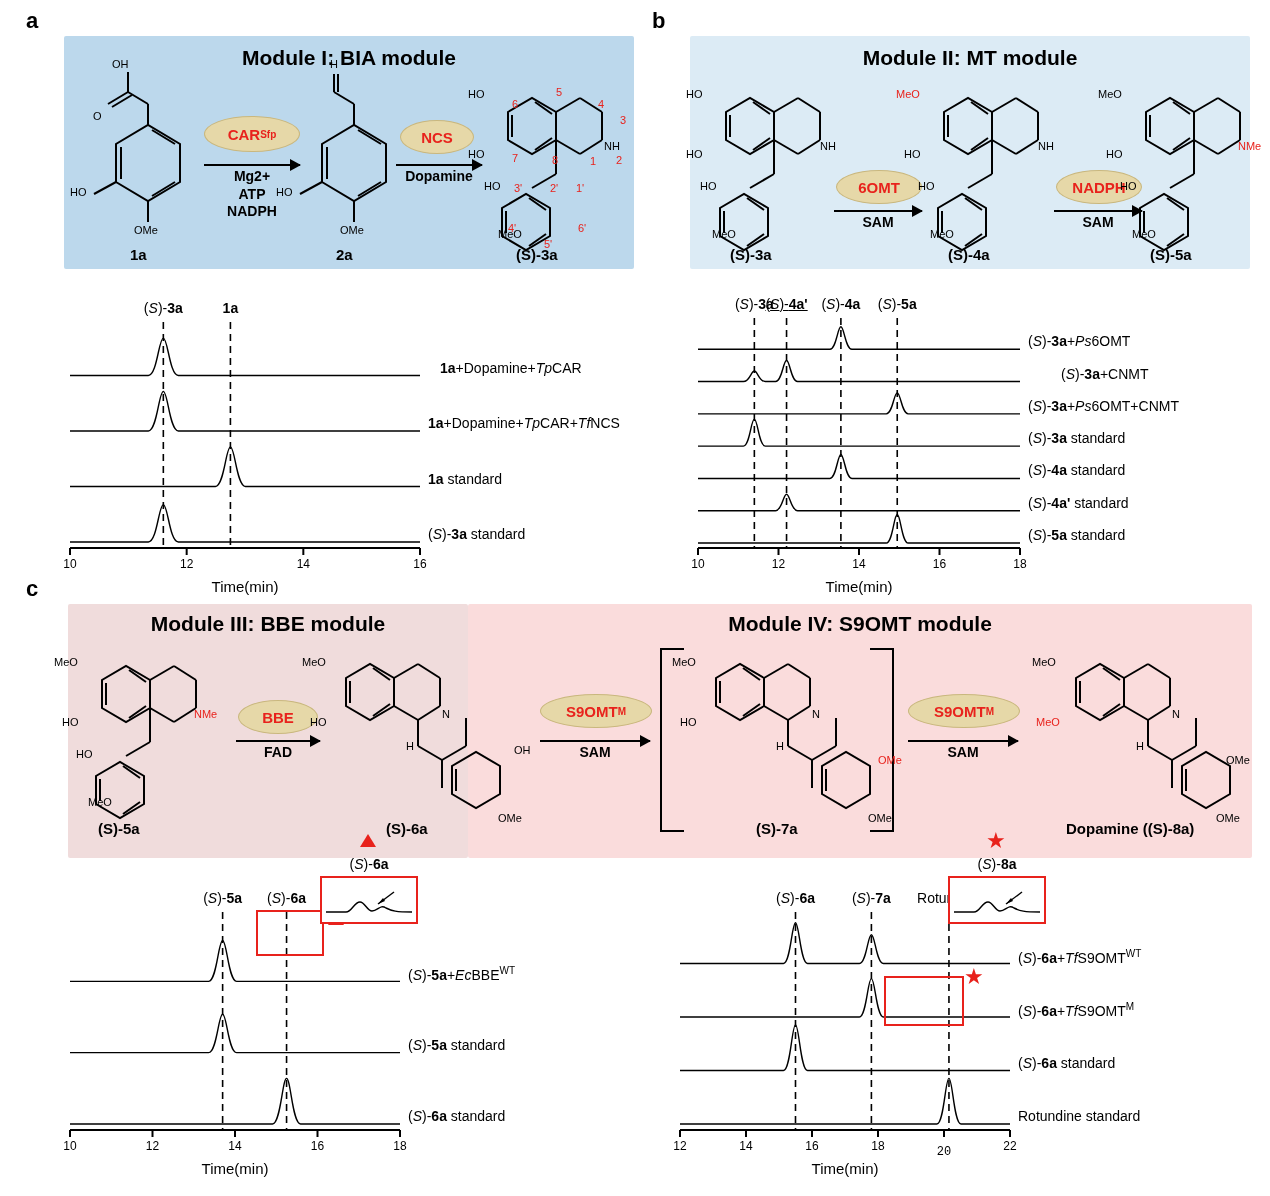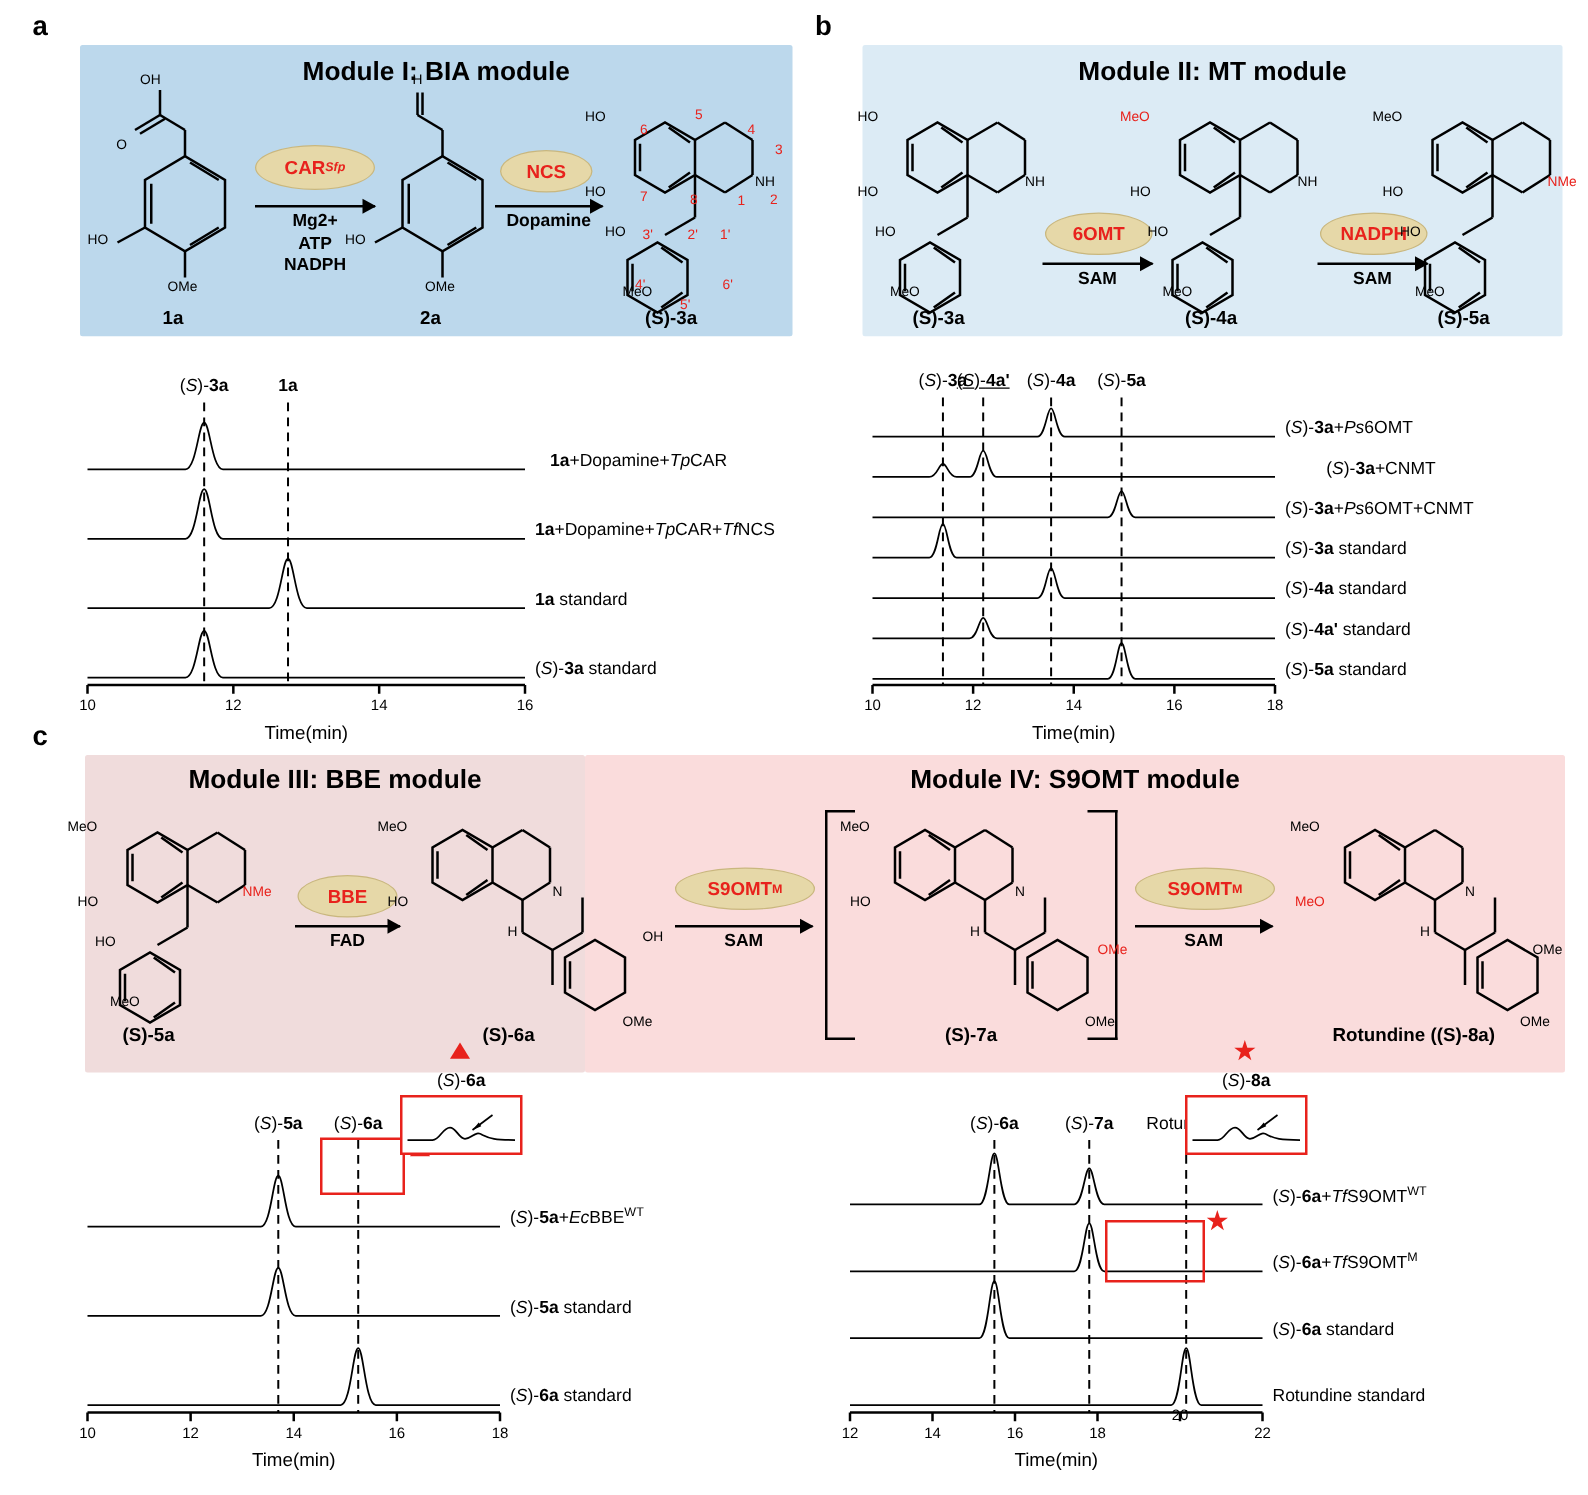--- a/index.html
+++ b/index.html
@@ -48,21 +48,21 @@
   <line x1="64" y1="119" x2="64" y2="140" stroke="#000" stroke-width="2"></line>
 </svg>
 <div class="atom" style="left:112px;top:58px;">OH</div>
 <div class="atom" style="left:93px;top:110px;">O</div>
 <div class="atom" style="left:70px;top:186px;">HO</div>
 <div class="atom" style="left:134px;top:224px;">OMe</div>
 <div class="cmp-label" style="left:130px;top:246px;">1a</div>
 
 <div class="enzyme" style="left:204px;top:116px;width:94px;height:34px;">
   <span>CAR</span>
-    <sup style="font-size:10px;font-style:italic;">Sfp</sup>
+    <sup style="font-size:10px;">Sfp</sup>
 </div>
 <div class="arrow" style="left:204px;top:164px;width:96px;"></div>
 <div class="cofactor" style="left:204px;top:168px;width:96px;">
   <div>Mg2+</div>
   <div>ATP</div>
   <div>NADPH</div>
 </div>
 
 <svg style="position:absolute;left:290px;top:82px;" width="130" height="160">
   <polygon points="32,62 32,100 64,119 96,100 96,62 64,43" fill="none" stroke="#000" stroke-width="2"></polygon>
@@ -401,21 +401,21 @@
   <line x1="136" y1="96" x2="136" y2="68" stroke="#000" stroke-width="2"></line>
   <polygon points="122,116 122,144 146,158 170,144 170,116 146,102" fill="none" stroke="#000" stroke-width="2"></polygon>
   <line x1="126" y1="119" x2="126" y2="141" stroke="#000" stroke-width="2"></line>
 </svg>
 <div class="atom" style="left:1032px;top:656px;">MeO</div>
 <div class="atom atom-red" style="left:1036px;top:716px;">MeO</div>
 <div class="atom" style="left:1172px;top:708px;">N</div>
 <div class="atom" style="left:1136px;top:740px;">H</div>
 <div class="atom" style="left:1226px;top:754px;">OMe</div>
 <div class="atom" style="left:1216px;top:812px;">OMe</div>
-<div class="cmp-label" style="left:1066px;top:820px;">Rotundine ((S)-8a)</div>
+<div class="cmp-label" style="left:1066px;top:820px;">Dopamine ((S)-8a)</div>
 
 <div class="chrom" id="chrom-c-left" style="left:62px;top:862px;width:570px;height:300px;">
     <svg width="570" height="300" style="position: absolute; left: 0px; top: 0px;">
       <path d="M 8 119.33333333333333 L 146.62499999999997 119.33333333333333 C 154.74499999999998 119.33333333333333 156.42499999999998 78.53333333333333 160.62499999999997 78.53333333333333 C 164.82499999999996 78.53333333333333 166.50499999999997 119.33333333333333 174.62499999999997 119.33333333333333 L 338 119.33333333333333" fill="none" stroke="#000" stroke-width="1.4"></path>
       <path d="M 8 190.66666666666666 L 146.62499999999997 190.66666666666666 C 154.74499999999998 190.66666666666666 156.42499999999998 152.26666666666665 160.62499999999997 152.26666666666665 C 164.82499999999996 152.26666666666665 166.50499999999997 190.66666666666666 174.62499999999997 190.66666666666666 L 338 190.66666666666666" fill="none" stroke="#000" stroke-width="1.4"></path>
       <path d="M 8 262 L 210.5625 262 C 218.6825 262 220.3625 216.4 224.5625 216.4 C 228.7625 216.4 230.4425 262 238.5625 262 L 338 262" fill="none" stroke="#000" stroke-width="1.4"></path>
       <line x1="160.62499999999997" x2="160.62499999999997" y1="50" y2="268" stroke="#000" stroke-width="1.6" stroke-dasharray="7,5"></line>
       <line x1="224.5625" x2="224.5625" y1="50" y2="268" stroke="#000" stroke-width="1.6" stroke-dasharray="7,5"></line>
       <line x1="8" x2="338" y1="268" y2="268" stroke="#000" stroke-width="2"></line>
       <line x1="8" x2="8" y1="268" y2="275" stroke="#000" stroke-width="2"></line>
@@ -469,21 +469,21 @@
     <div class="trace-label" style="left: 346px; top: 139px;">(<i>S</i>)-<b>6a</b>+<i>Tf</i>S9OMT<sup style="font-size:10px">M</sup></div>
     <div class="trace-label" style="left: 346px; top: 192.5px;">(<i>S</i>)-<b>6a</b> standard</div>
     <div class="trace-label" style="left: 346px; top: 246px;">Rotundine standard</div>
     <div class="peak-label" style="left: 78.5px; top: 28px; width: 90px;">(<i>S</i>)-<b>6a</b></div>
     <div class="peak-label" style="left: 154.4px; top: 28px; width: 90px;">(<i>S</i>)-<b>7a</b></div>
     <div class="peak-label" style="left: 231.95px; top: 28px; width: 90px;">Rotundine</div>
     <div class="tick-label" style="left: -12px; top: 277px;">12</div>
     <div class="tick-label" style="left: 54px; top: 277px;">14</div>
     <div class="tick-label" style="left: 120px; top: 277px;">16</div>
     <div class="tick-label" style="left: 186px; top: 277px;">18</div>
-    <div class="tick-label" style="left: 252px; top: 263px;">20</div>
+    <div class="tick-label" style="left: 252px; top: 283px; font-family: Liberation Mono, monospace;">20</div>
     <div class="tick-label" style="left: 318px; top: 277px;">22</div>
     <div class="axis-label" style="left: 8px; width: 330px; top: 298px;">Time(min)</div>
     <div class="redbox" style="left: 212px; top: 114px; width: 76px; height: 46px;"></div>
     <div class="star" style="left: 292px; top: 104px;">★</div>
     <div class="redbox" style="left: 276px; top: 14px; width: 94px; height: 44px; background: rgb(255, 255, 255);">
       <div style="position:absolute;left:0;top:-22px;width:94px;text-align:center;font-size:14px;">(<i>S</i>)-<b>8a</b></div>
       <svg width="94" height="44">
         <path d="M 4 34 L 24 34 C 30 34 32 24 38 24 C 43 24 45 33 50 33 C 56 33 58 26 64 30 C 70 33 74 34 90 34" fill="none" stroke="#000" stroke-width="1.4"></path>
         <line x1="72" y1="14" x2="56" y2="26" stroke="#000" stroke-width="1.4"></line>
         <polygon points="56,26 63,23 61,20" fill="#000"></polygon>

